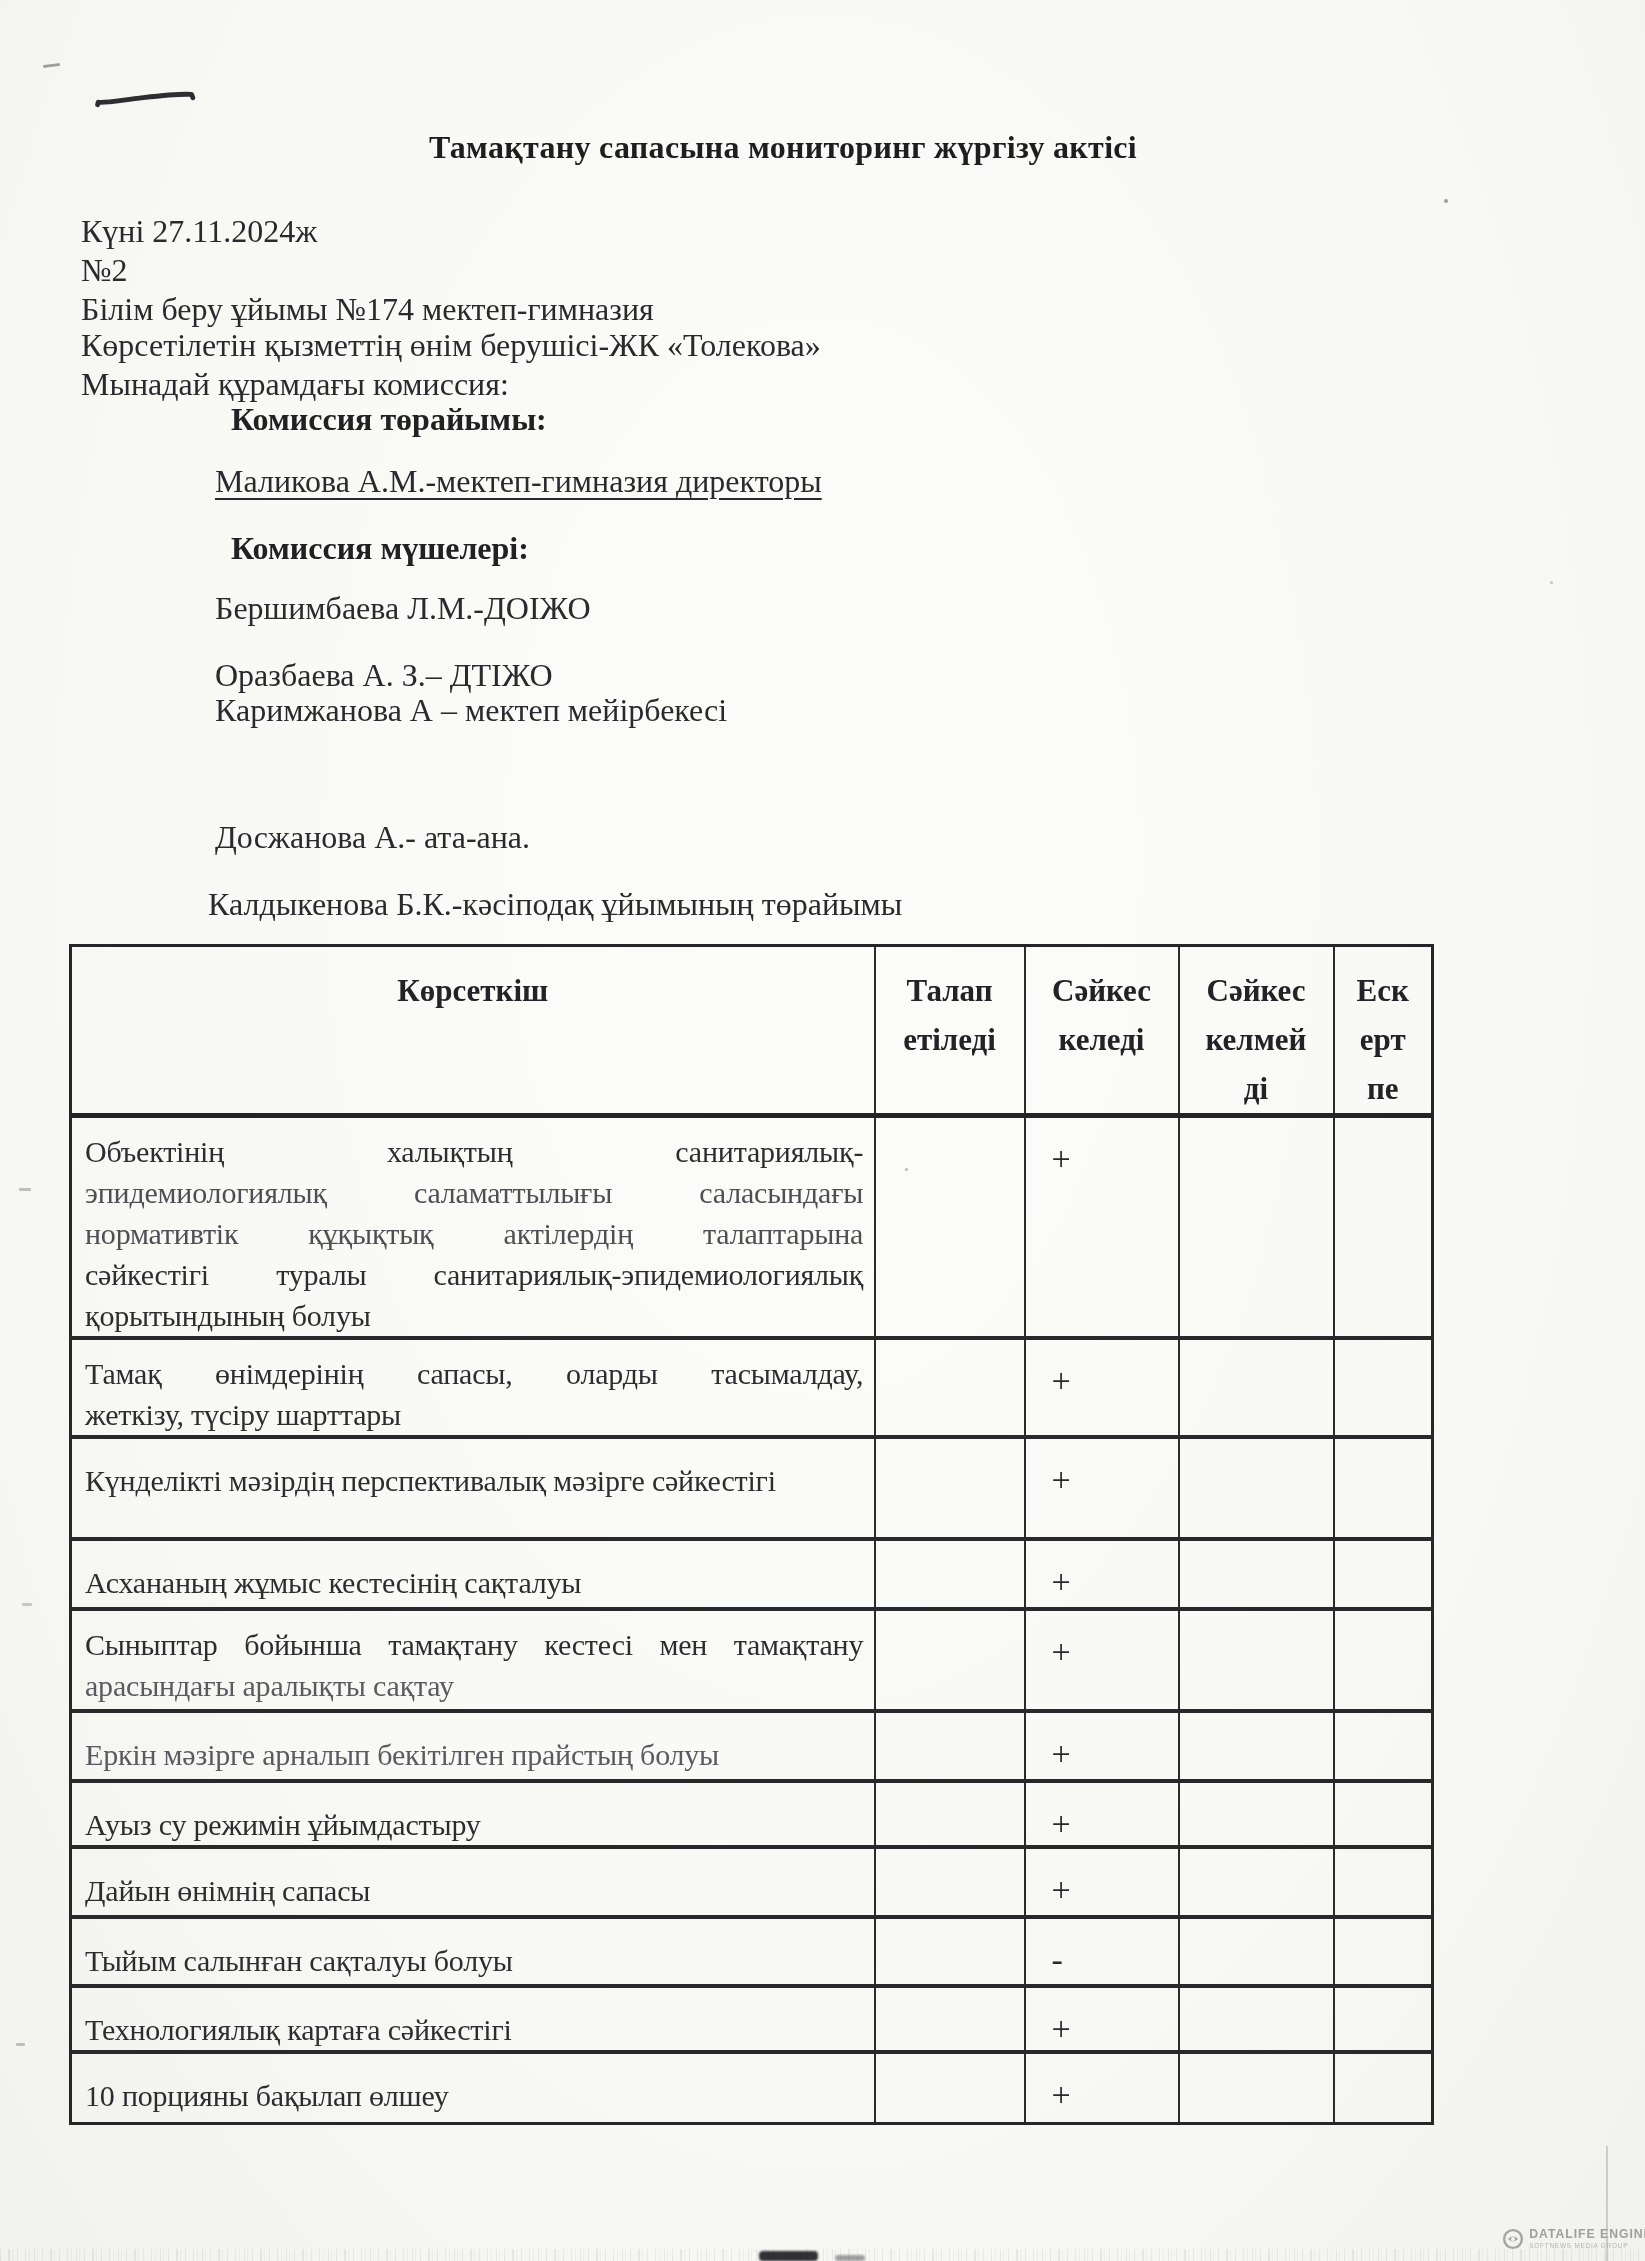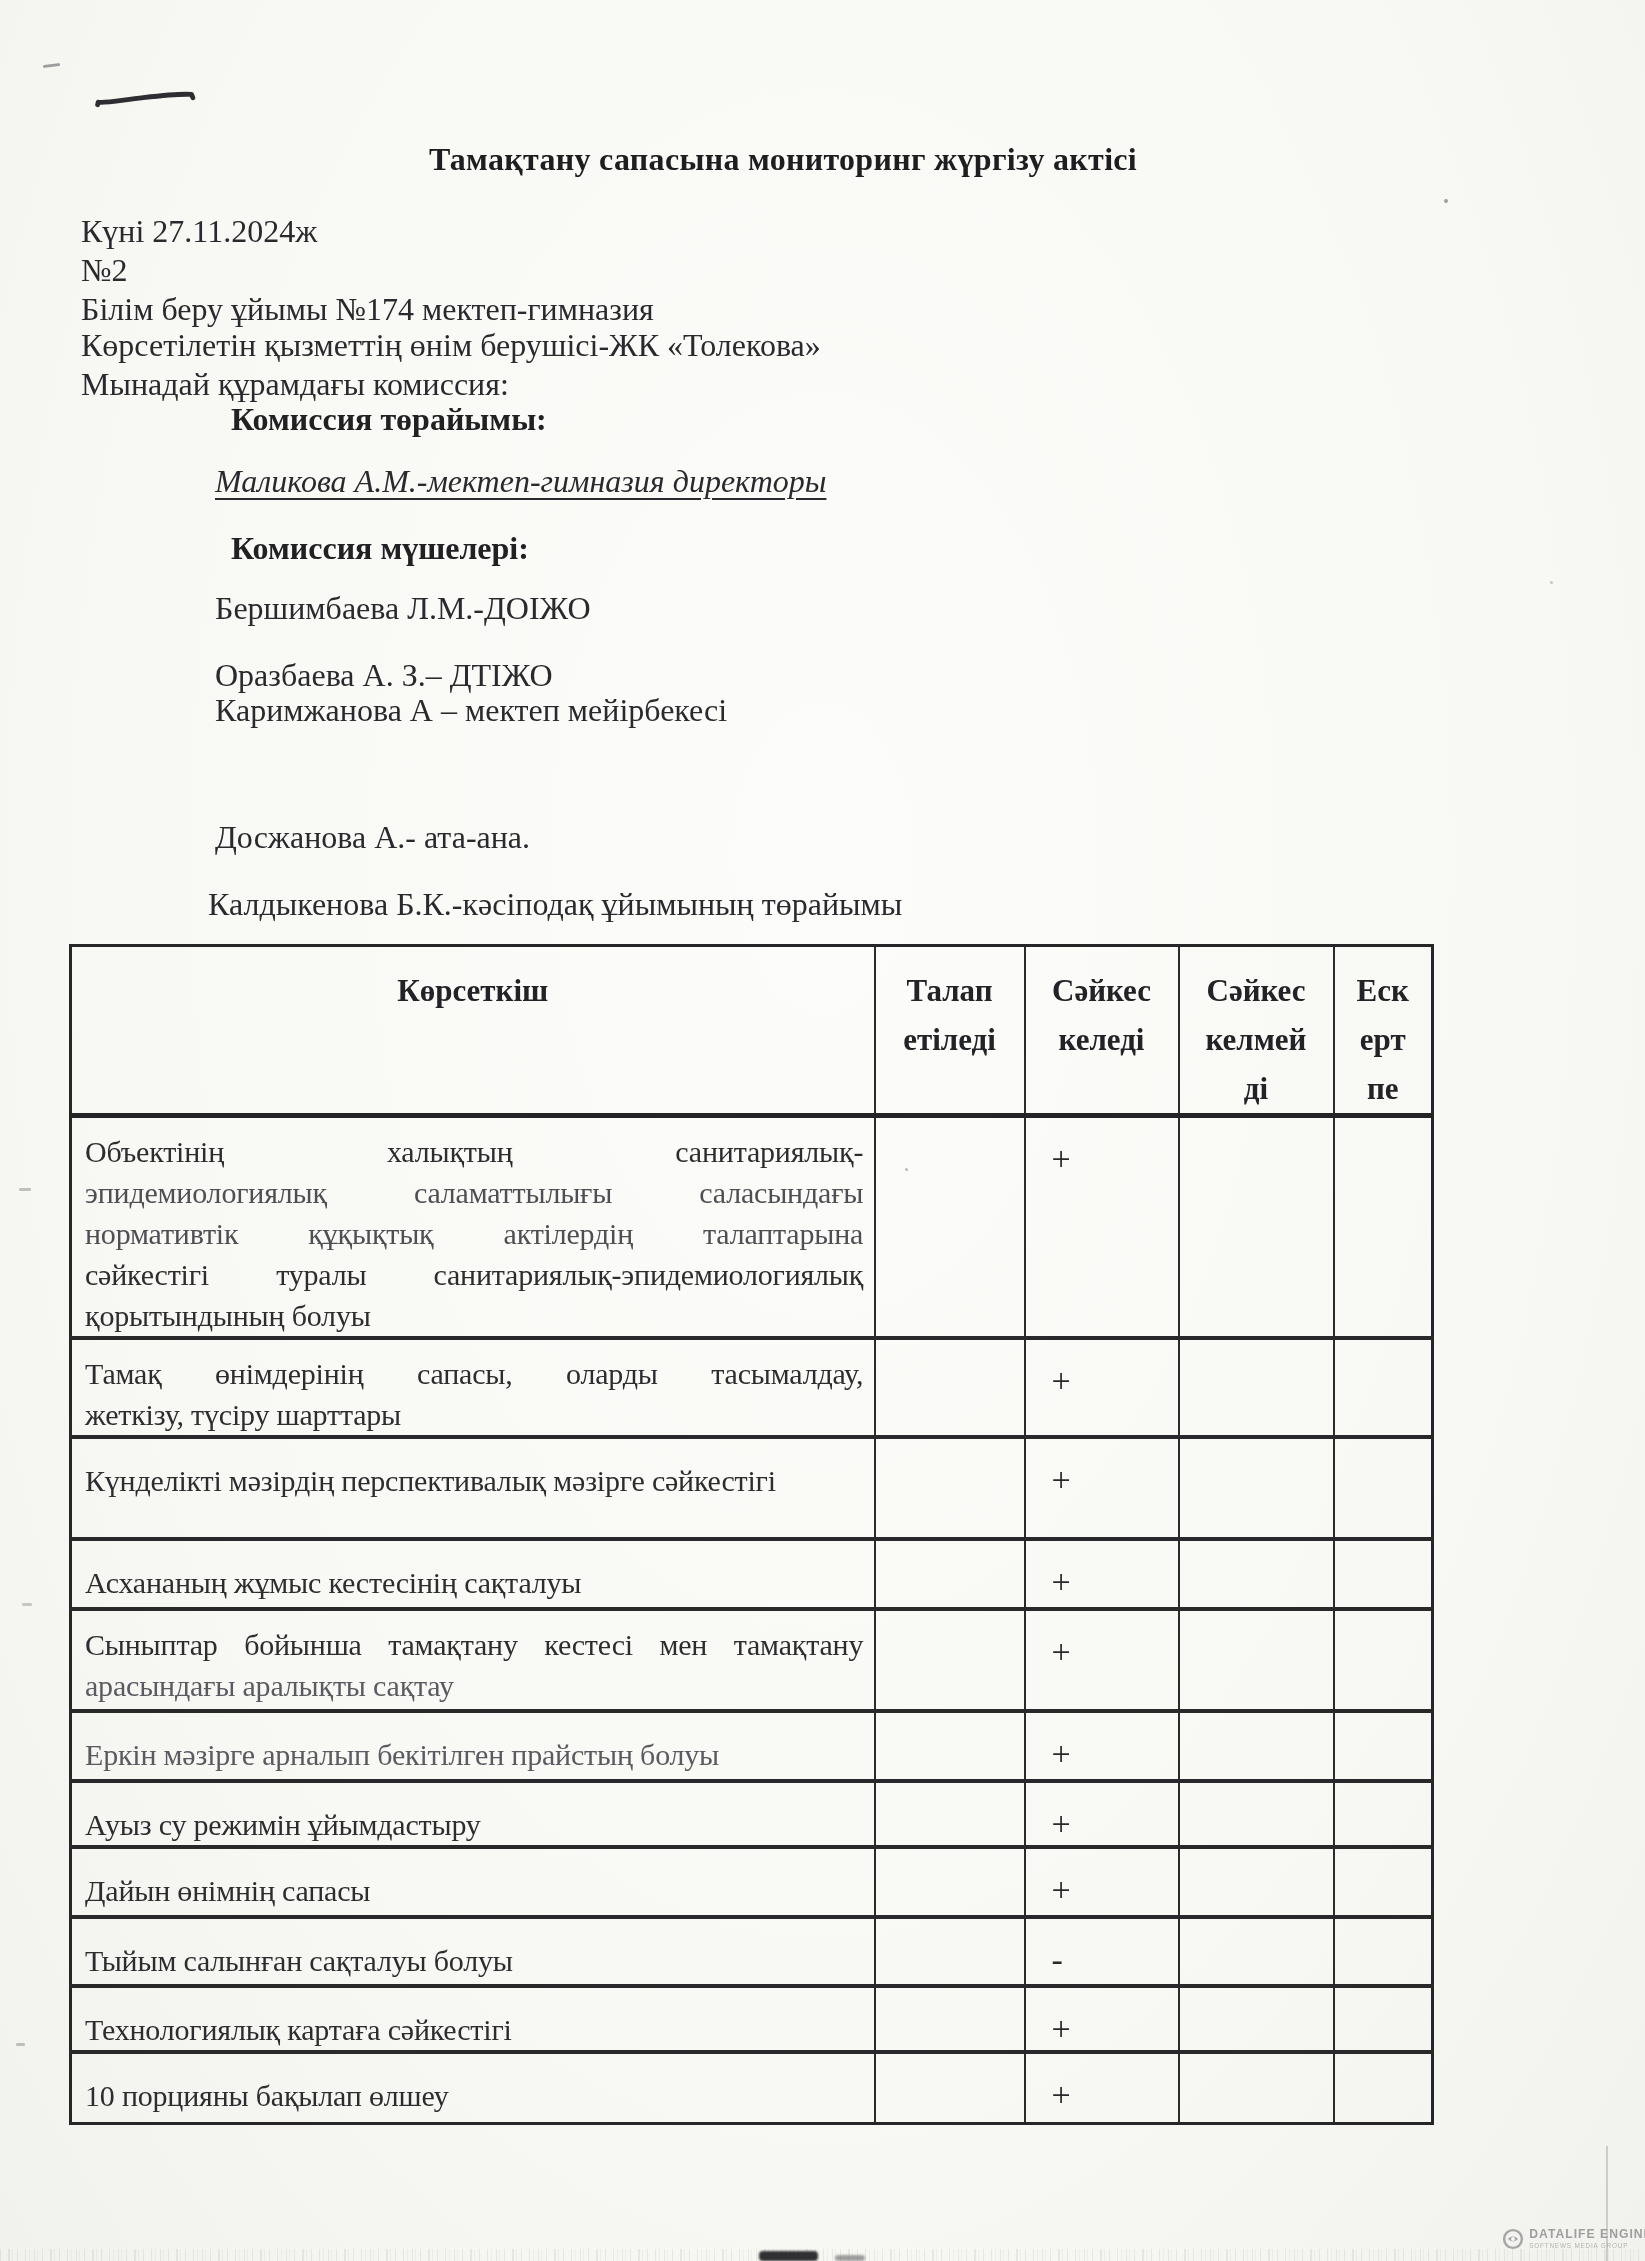--- a/index.html
+++ b/index.html
@@ -10,25 +10,25 @@
     overflow:hidden;
   }
   #page{
     position:relative;width:1645px;height:2261px;
     background:radial-gradient(ellipse at 50% 38%, #fcfcfa 0%, #f8f8f5 62%, #f1f1ee 100%);
     color:#28282b;
   }
   
   .doc-title{
     position:absolute;left:0;top:129px;width:1566px;
-    text-align:center;font-weight:bold;font-size:32px;letter-spacing:0.3px;color:#1e1e21;margin-top:12px;
+    text-align:center;font-weight:bold;font-size:32px;letter-spacing:0.3px;color:#1e1e21;
   }
   .line{position:absolute;font-size:32px;line-height:37px;white-space:nowrap;color:#2a2a2e;}
   .bold{font-weight:bold;color:#212124;margin-left:16px;}
-  .uline{text-decoration:underline;text-decoration-thickness:1.9px;text-underline-offset:6.4px;font-style:italic;}
+  .uline{text-decoration:underline;text-decoration-thickness:1.9px;text-underline-offset:6.4px;}
   
   table.monitor{
     position:absolute;left:69px;top:944px;width:1363px;
     border-collapse:collapse;table-layout:fixed;
     border:3.9px solid #262628;
     background:transparent;
   }
   table.monitor th,table.monitor td{
     border-left:2.6px solid #2b2b2d;border-right:2.6px solid #2b2b2d;
     vertical-align:top;overflow:hidden;

